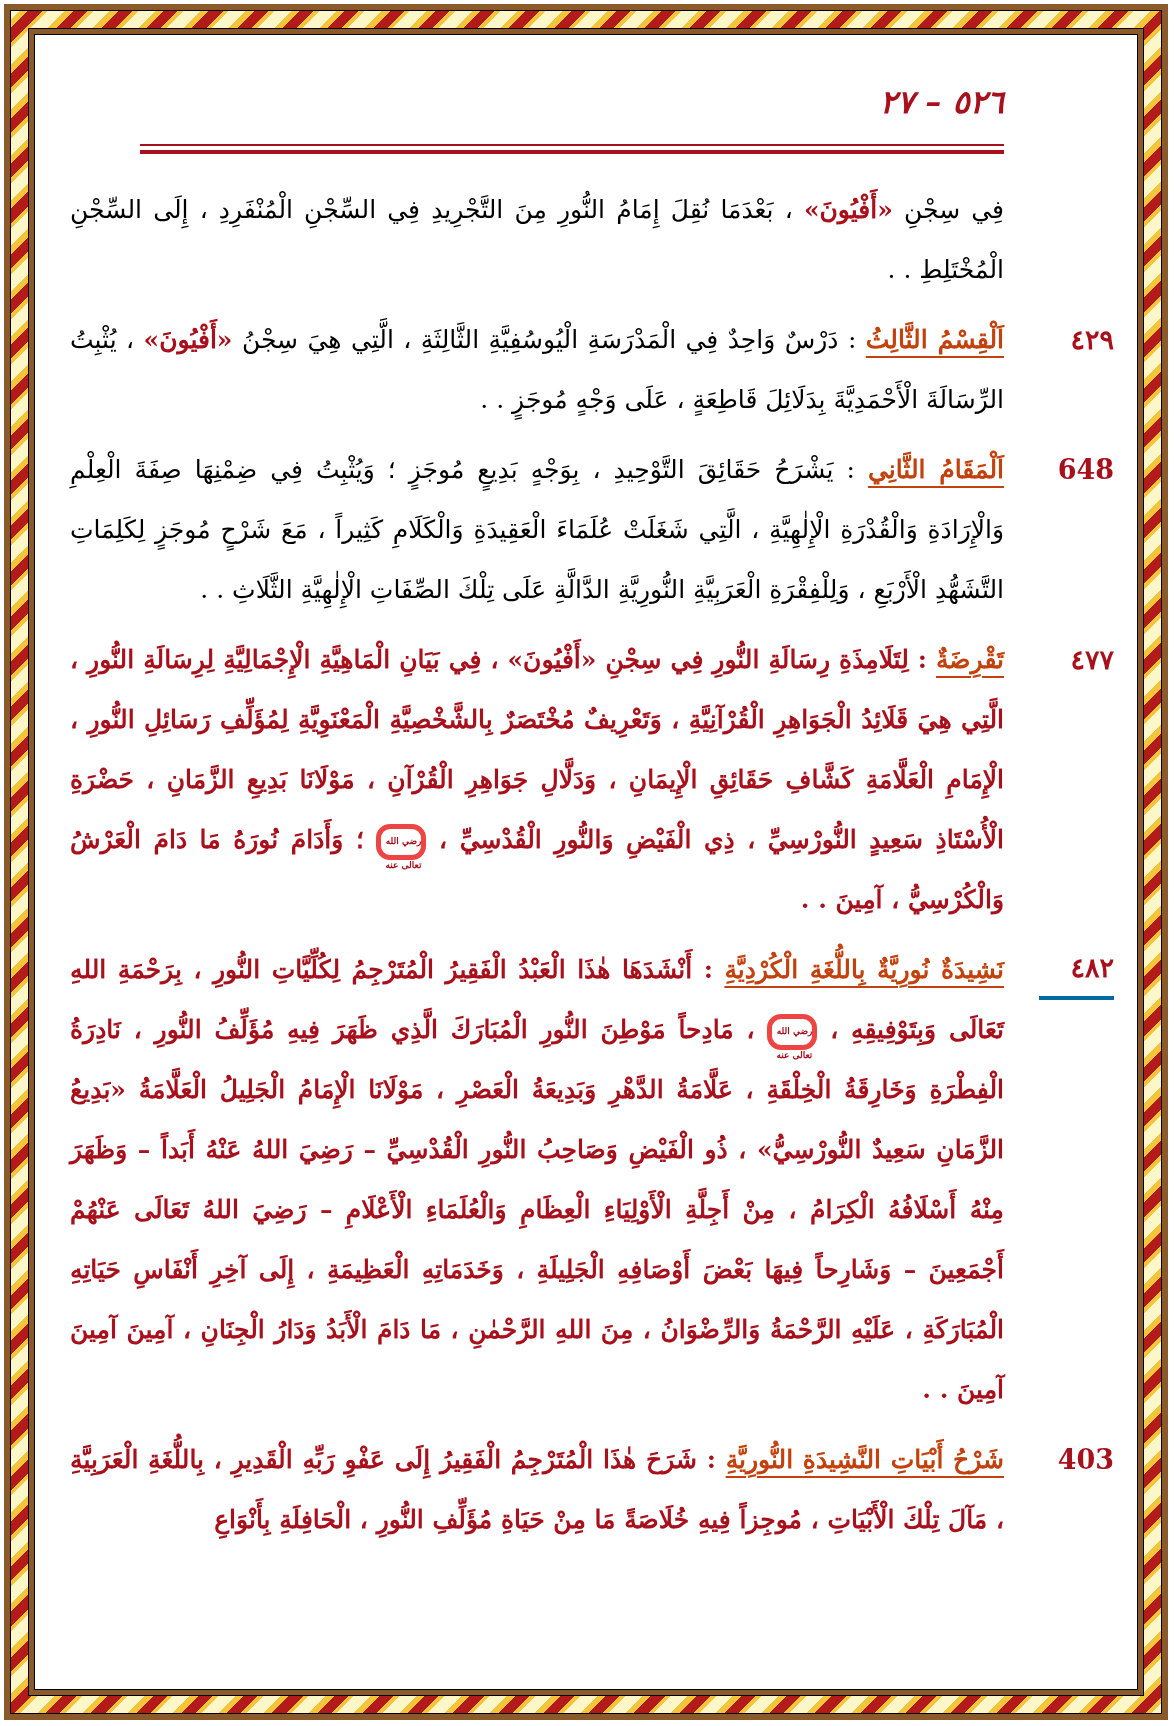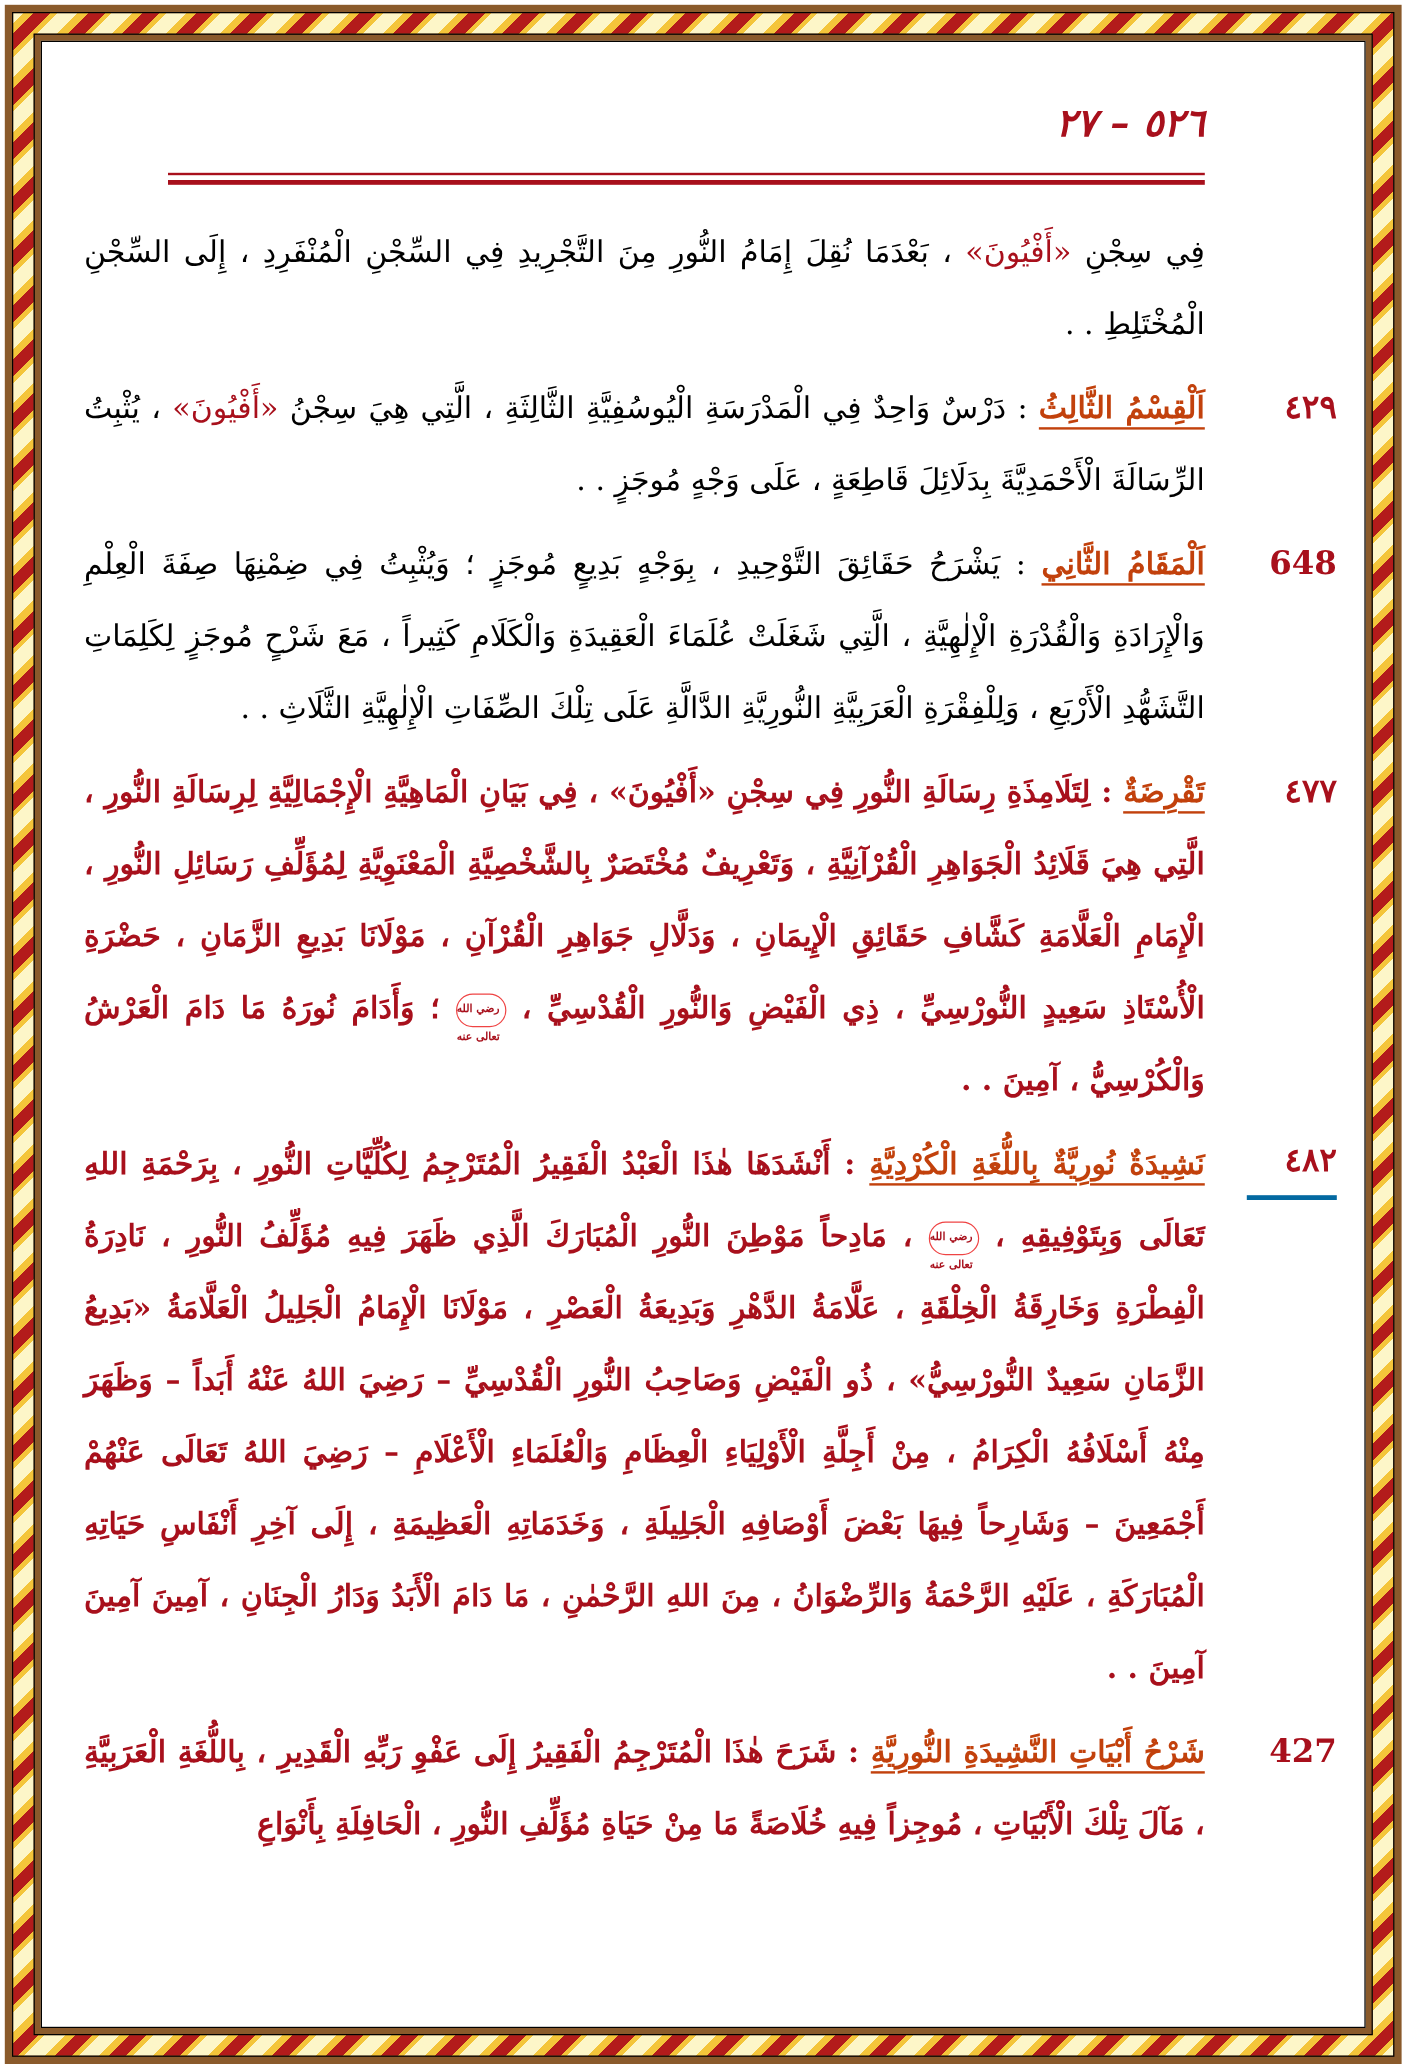--- a/index.html
+++ b/index.html
@@ -31,23 +31,23 @@
   
   .content { position: absolute; left: 70px; right: 170px; top: 180px; direction: rtl;
              font-size: 25px; line-height: 60px; color: #000; text-align: justify; }
   .entry { position: relative; margin-bottom: 0; }
   .entry.red { color: #a8101c; font-weight: bold; }
   .num { position: absolute; right: -110px; top: 0; width: 75px; text-align: right;
          color: #a8101c; font-weight: bold; font-size: 27px; }
   .num.ul { border-bottom: 4px solid #0369a1; line-height: 56px; }
   .heading { color: #c2410c; font-weight: bold; text-decoration: underline; text-decoration-thickness: 2px;
              text-underline-offset: 8px; }
-  .hl { color: #a8101c; font-weight: normal; }
-  .seal { display: inline-block; width: 40px; height: 26px; border: 1px solid #ef4444; border-radius: 14px;
-          font-size: 9px; line-height: 24px; text-align: left; vertical-align: middle; color: #a8101c; }
+  .hl { color: #a8101c; font-weight: bold; }
+  .seal { display: inline-block; width: 40px; height: 26px; border: 5px solid #ef4444; border-radius: 14px;
+          font-size: 9px; line-height: 24px; text-align: right; vertical-align: middle; color: #a8101c; }
 </style>
 </head>
 <body>
 
 <div class="frame-outer">
   <div class="frame-band"></div>
   <div class="frame-inner-edge"></div>
   <div class="page"></div>
 </div>
 
@@ -77,17 +77,17 @@
     <span class="num">٤٧٧</span>
     <span class="heading">تَقْرِضَةٌ</span><span> : لِتَلَامِذَةِ رِسَالَةِ النُّورِ فِي سِجْنِ «أَفْيُونَ» ، فِي بَيَانِ الْمَاهِيَّةِ الْإِجْمَالِيَّةِ لِرِسَالَةِ النُّورِ ، الَّتِي هِيَ قَلَائِدُ الْجَوَاهِرِ الْقُرْآنِيَّةِ ، وَتَعْرِيفٌ مُخْتَصَرٌ بِالشَّخْصِيَّةِ الْمَعْنَوِيَّةِ لِمُؤَلِّفِ رَسَائِلِ النُّورِ ، الْإِمَامِ الْعَلَّامَةِ كَشَّافِ حَقَائِقِ الْإِيمَانِ ، وَدَلَّالِ جَوَاهِرِ الْقُرْآنِ ، مَوْلَانَا بَدِيعِ الزَّمَانِ ، حَضْرَةِ الْأُسْتَاذِ سَعِيدٍ النُّورْسِيِّ ، ذِي الْفَيْضِ وَالنُّورِ الْقُدْسِيِّ ، </span><span class="seal">رضي الله تعالى عنه</span><span> ؛ وَأَدَامَ نُورَهُ مَا دَامَ الْعَرْشُ وَالْكُرْسِيُّ ، آمِينَ . .</span>
   </div>
 
   <div class="entry red" style="margin-top:10px">
     <span class="num ul">٤٨٢</span>
     <span class="heading">نَشِيدَةٌ نُورِيَّةٌ بِاللُّغَةِ الْكُرْدِيَّةِ</span><span> : أَنْشَدَهَا هٰذَا الْعَبْدُ الْفَقِيرُ الْمُتَرْجِمُ لِكُلِّيَّاتِ النُّورِ ، بِرَحْمَةِ اللهِ تَعَالَى وَبِتَوْفِيقِهِ ، </span><span class="seal">رضي الله تعالى عنه</span><span> ، مَادِحاً مَوْطِنَ النُّورِ الْمُبَارَكَ الَّذِي ظَهَرَ فِيهِ مُؤَلِّفُ النُّورِ ، نَادِرَةُ الْفِطْرَةِ وَخَارِقَةُ الْخِلْقَةِ ، عَلَّامَةُ الدَّهْرِ وَبَدِيعَةُ الْعَصْرِ ، مَوْلَانَا الْإِمَامُ الْجَلِيلُ الْعَلَّامَةُ «بَدِيعُ الزَّمَانِ سَعِيدٌ النُّورْسِيُّ» ، ذُو الْفَيْضِ وَصَاحِبُ النُّورِ الْقُدْسِيِّ – رَضِيَ اللهُ عَنْهُ أَبَداً – وَظَهَرَ مِنْهُ أَسْلَافُهُ الْكِرَامُ ، مِنْ أَجِلَّةِ الْأَوْلِيَاءِ الْعِظَامِ وَالْعُلَمَاءِ الْأَعْلَامِ – رَضِيَ اللهُ تَعَالَى عَنْهُمْ أَجْمَعِينَ – وَشَارِحاً فِيهَا بَعْضَ أَوْصَافِهِ الْجَلِيلَةِ ، وَخَدَمَاتِهِ الْعَظِيمَةِ ، إِلَى آخِرِ أَنْفَاسِ حَيَاتِهِ الْمُبَارَكَةِ ، عَلَيْهِ الرَّحْمَةُ وَالرِّضْوَانُ ، مِنَ اللهِ الرَّحْمٰنِ ، مَا دَامَ الْأَبَدُ وَدَارُ الْجِنَانِ ، آمِينَ آمِينَ آمِينَ . .</span>
   </div>
 
   <div class="entry red" style="margin-top:10px">
-    <span class="num">427</span>
+    <span class="num">403</span>
     <span class="heading">شَرْحُ أَبْيَاتِ النَّشِيدَةِ النُّورِيَّةِ</span><span> : شَرَحَ هٰذَا الْمُتَرْجِمُ الْفَقِيرُ إِلَى عَفْوِ رَبِّهِ الْقَدِيرِ ، بِاللُّغَةِ الْعَرَبِيَّةِ ، مَآلَ تِلْكَ الْأَبْيَاتِ ، مُوجِزاً فِيهِ خُلَاصَةً مَا مِنْ حَيَاةِ مُؤَلِّفِ النُّورِ ، الْحَافِلَةِ بِأَنْوَاعِ</span>
   </div>
 
 </div>
 
 </body></html>

